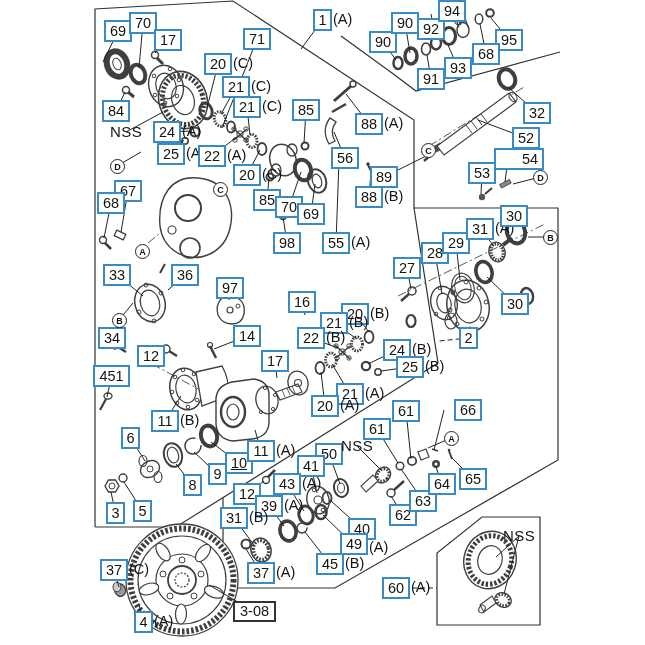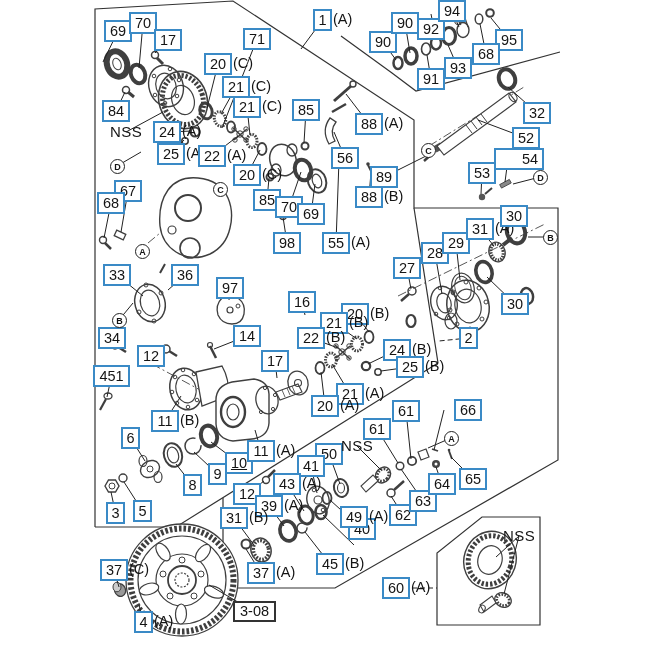--- a/index.html
+++ b/index.html
@@ -733,21 +733,21 @@
       <span class="cbox" style="min-width: 11px;">4</span>
       <span class="csuf">(A)</span>
     </div>
     <div class="callout" style="left: 247px; top: 562px;">
       <span class="cbox" style="min-width: 20px;">37</span>
       <span class="csuf">(A)</span>
     </div>
     <div class="callout" style="left: 348px; top: 518px;">
       <span class="cbox" style="min-width: 20px;">40</span>
     </div>
-    <div class="callout" style="left: 340px; top: 506px;">
+    <div class="callout" style="left: 340px; top: 533px; align-items: flex-end;">
       <span class="cbox" style="min-width: 20px;">49</span>
       <span class="csuf">(A)</span>
     </div>
     <div class="callout" style="left: 316px; top: 553px;">
       <span class="cbox" style="min-width: 20px;">45</span>
       <span class="csuf">(B)</span>
     </div>
     <div class="callout" style="left: 389px; top: 504px;">
       <span class="cbox" style="min-width: 20px;">62</span>
     </div>

